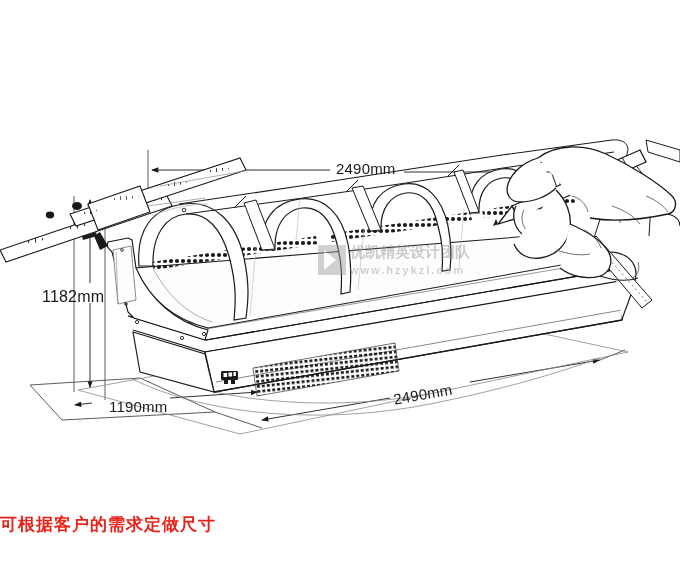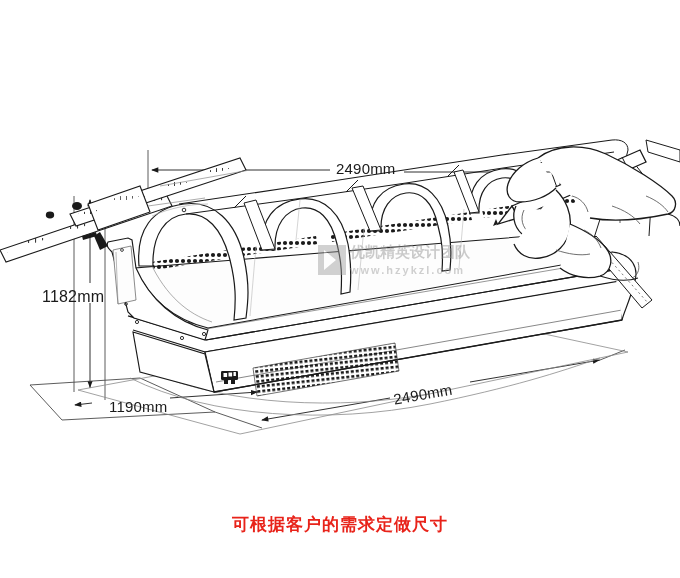--- a/index.html
+++ b/index.html
@@ -56,21 +56,20 @@
     top: 391px;
     font-size: 15px;
     transform: rotate(-10deg);
     transform-origin: left top;
   }
   #caption-custom-size {
     position: absolute;
     left: 0;
     right: 0;
     top: 513px;
-    text-align: center;
     color: #e8231a;
     font-size: 17px;
     font-weight: bold;
     font-family: "DejaVu Sans", sans-serif;
     letter-spacing: 1px;
   }
   #watermark {
     position: absolute;
     left: 318px;
     top: 243px;

